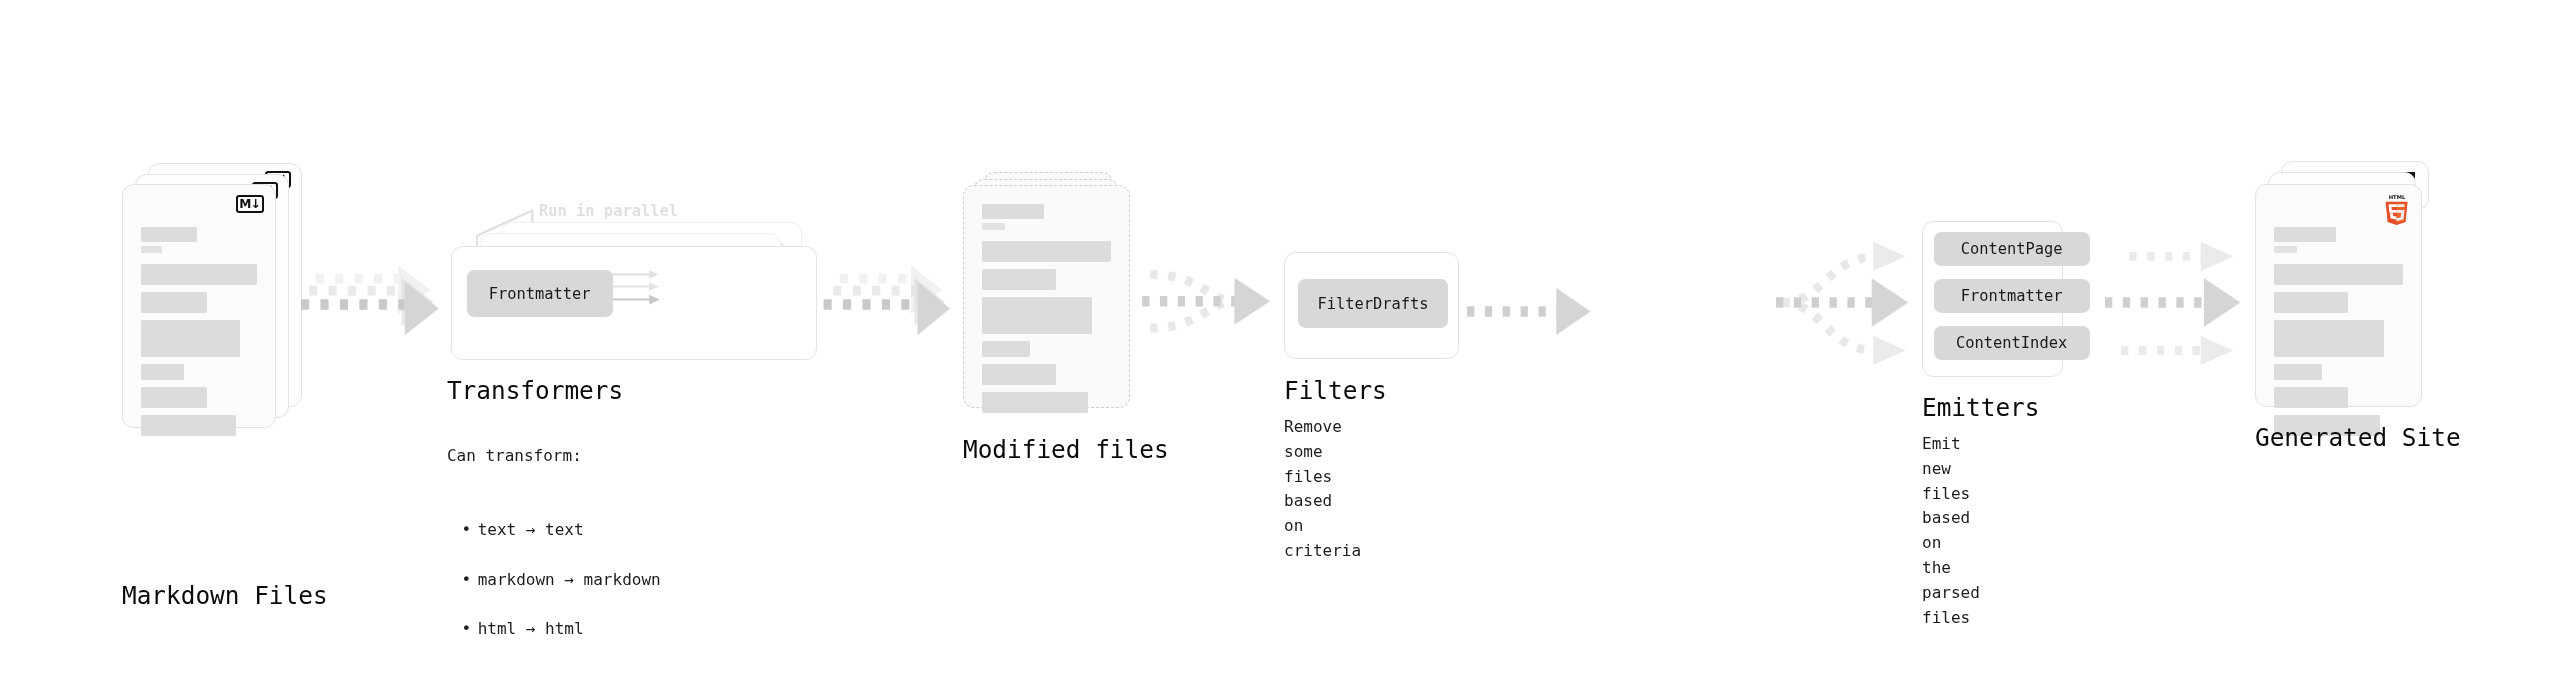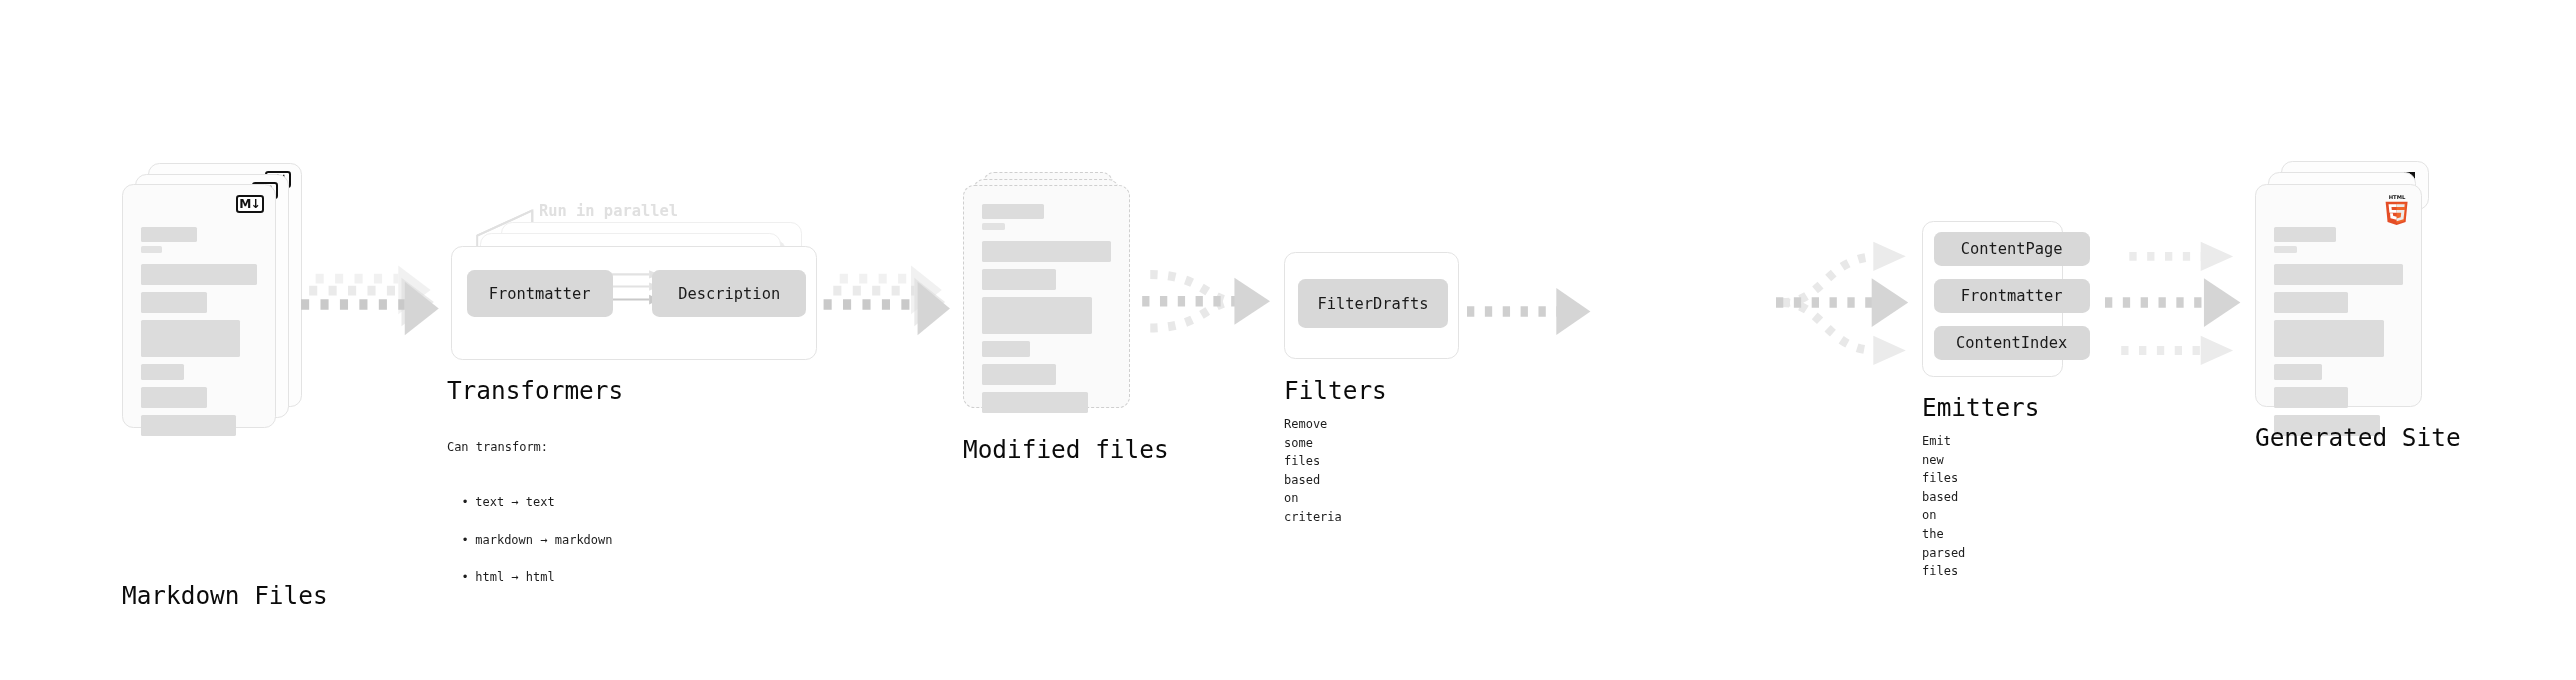--- a/index.html
+++ b/index.html
@@ -108,21 +108,21 @@
     position: absolute;
     font-family: "DejaVu Sans Mono", monospace;
     font-size: 24.4px;
     color: #0b0b0b;
     white-space: nowrap;
     letter-spacing: 0px;
   }
   .caption {
     position: absolute;
     font-family: "DejaVu Sans Mono", monospace;
-    font-size: 12px;
+    font-size: 16px;
     line-height: 1.55;
     color: #1d1d1d;
     white-space: pre-line;
   }
   .caption .bullets { margin: 0; padding-left: 14.6px; list-style: none; }
   .caption .bullets li { white-space: nowrap; }
   .caption .bullets li::before { content: "\2022"; margin-right: 6.5px; }
   .parallel-label {
     position: absolute;
     font-family: "DejaVu Sans Mono", monospace;
@@ -211,21 +211,20 @@
             <line x1="0" y1="24" x2="58" y2="24"></line>
               <polygon points="58,19 70,24 58,29" fill="#e2e2e2" stroke="none"></polygon>
           </g>
           <g stroke="#c9c9c9" stroke-width="2.5" fill="none">
             <line x1="0" y1="40" x2="58" y2="40"></line>
               <polygon points="58,34 71,40 58,46" fill="#c9c9c9" stroke="none"></polygon>
           </g>
         </svg>
       </div>
       <div class="chip" style="left:14.6px; top:23px; width:146px; height:47px;">Frontmatter</div>
-      <div class="chip" style="right:9.8px; top:23px; width:154px; height:47px;">Description</div>
     </div>
 
     <div class="title" style="left:-4.1px; top:185px;">Transformers</div>
     <div class="caption" style="left:-4.1px; top:228px;">
       <div>Can transform:</div>
       <ul class="bullets">
         <li>text → text</li>
         <li>markdown → markdown</li>
         <li>html → html</li>
       </ul>

